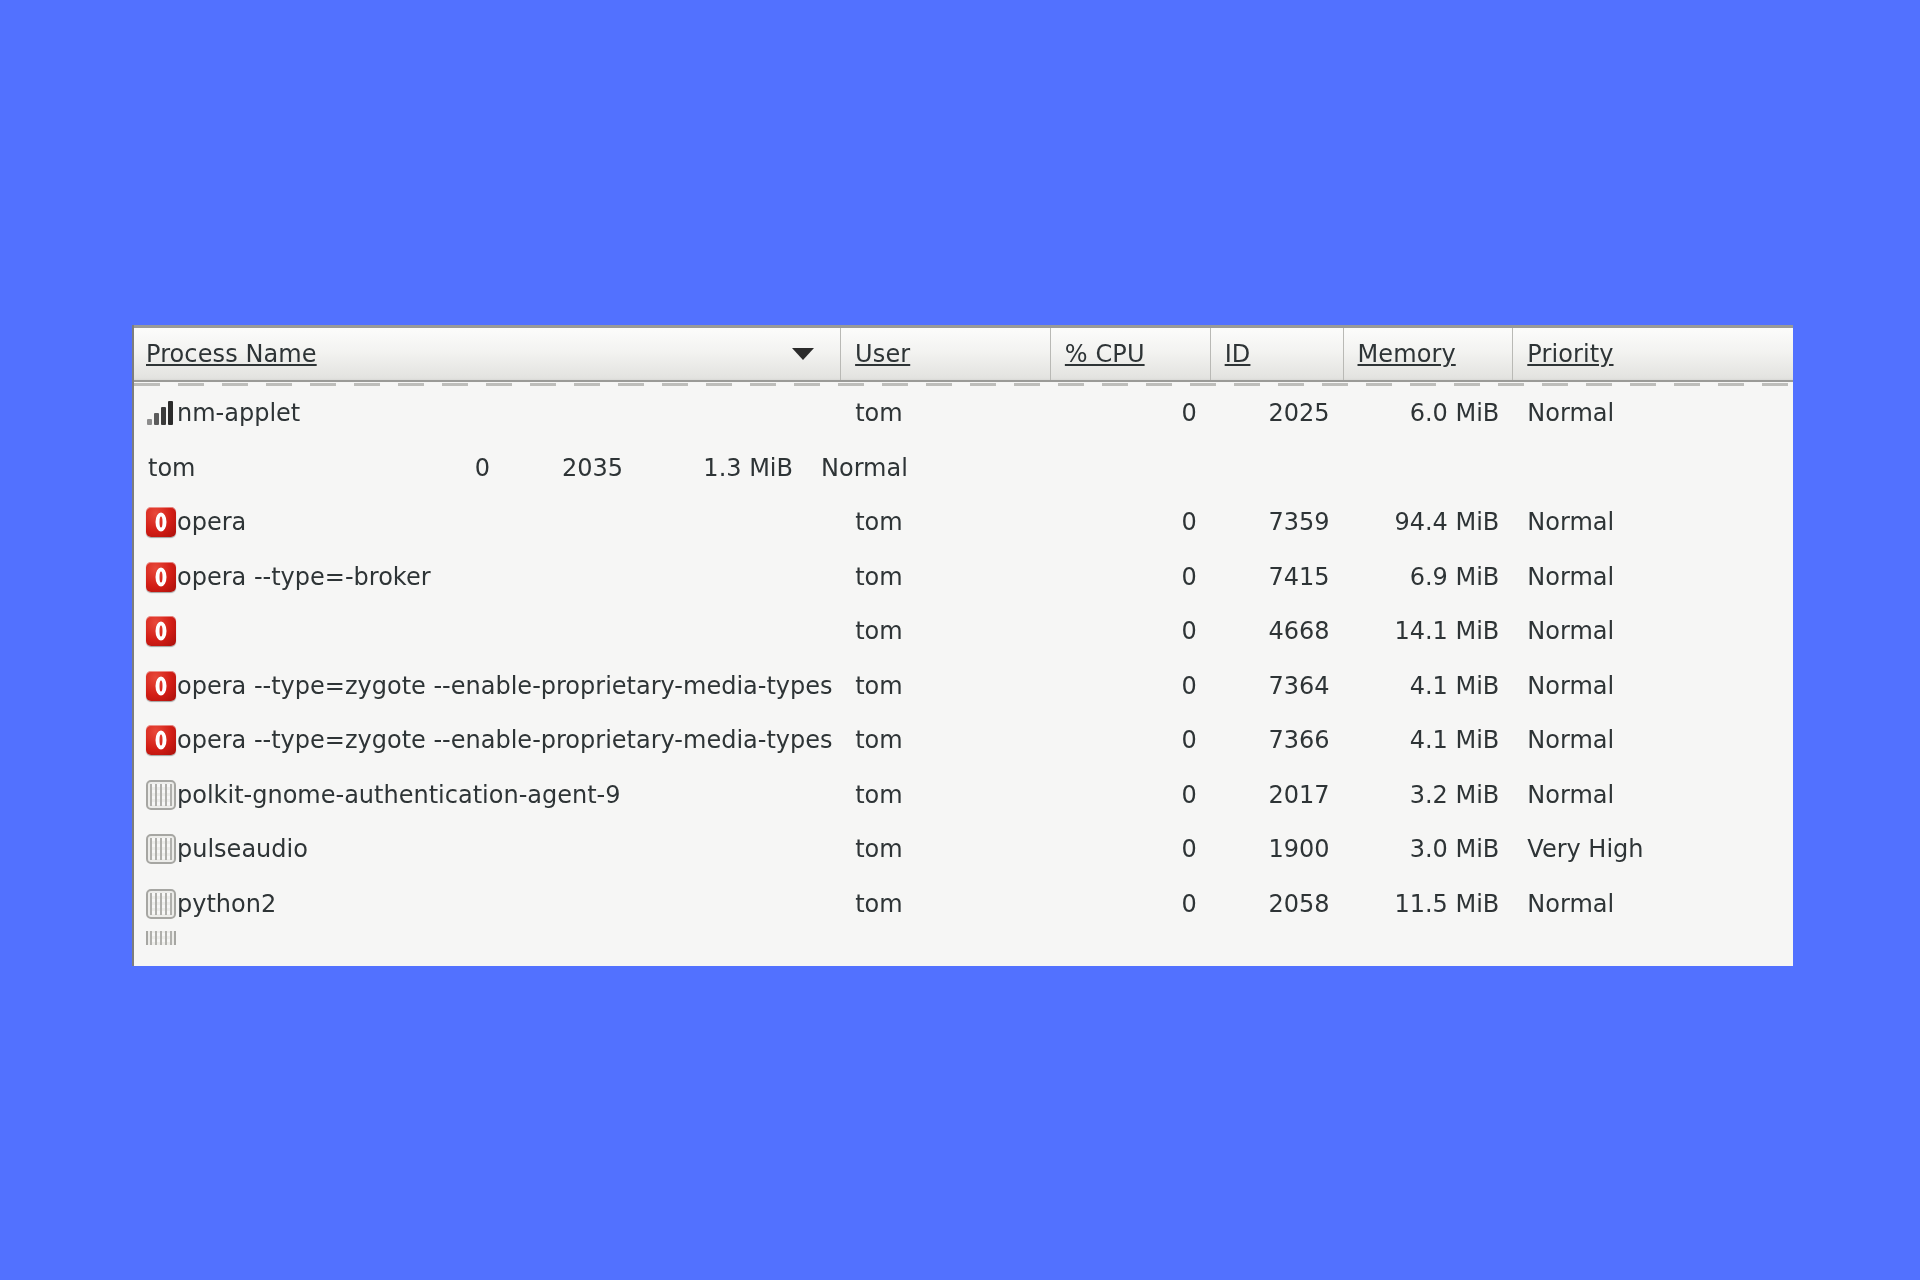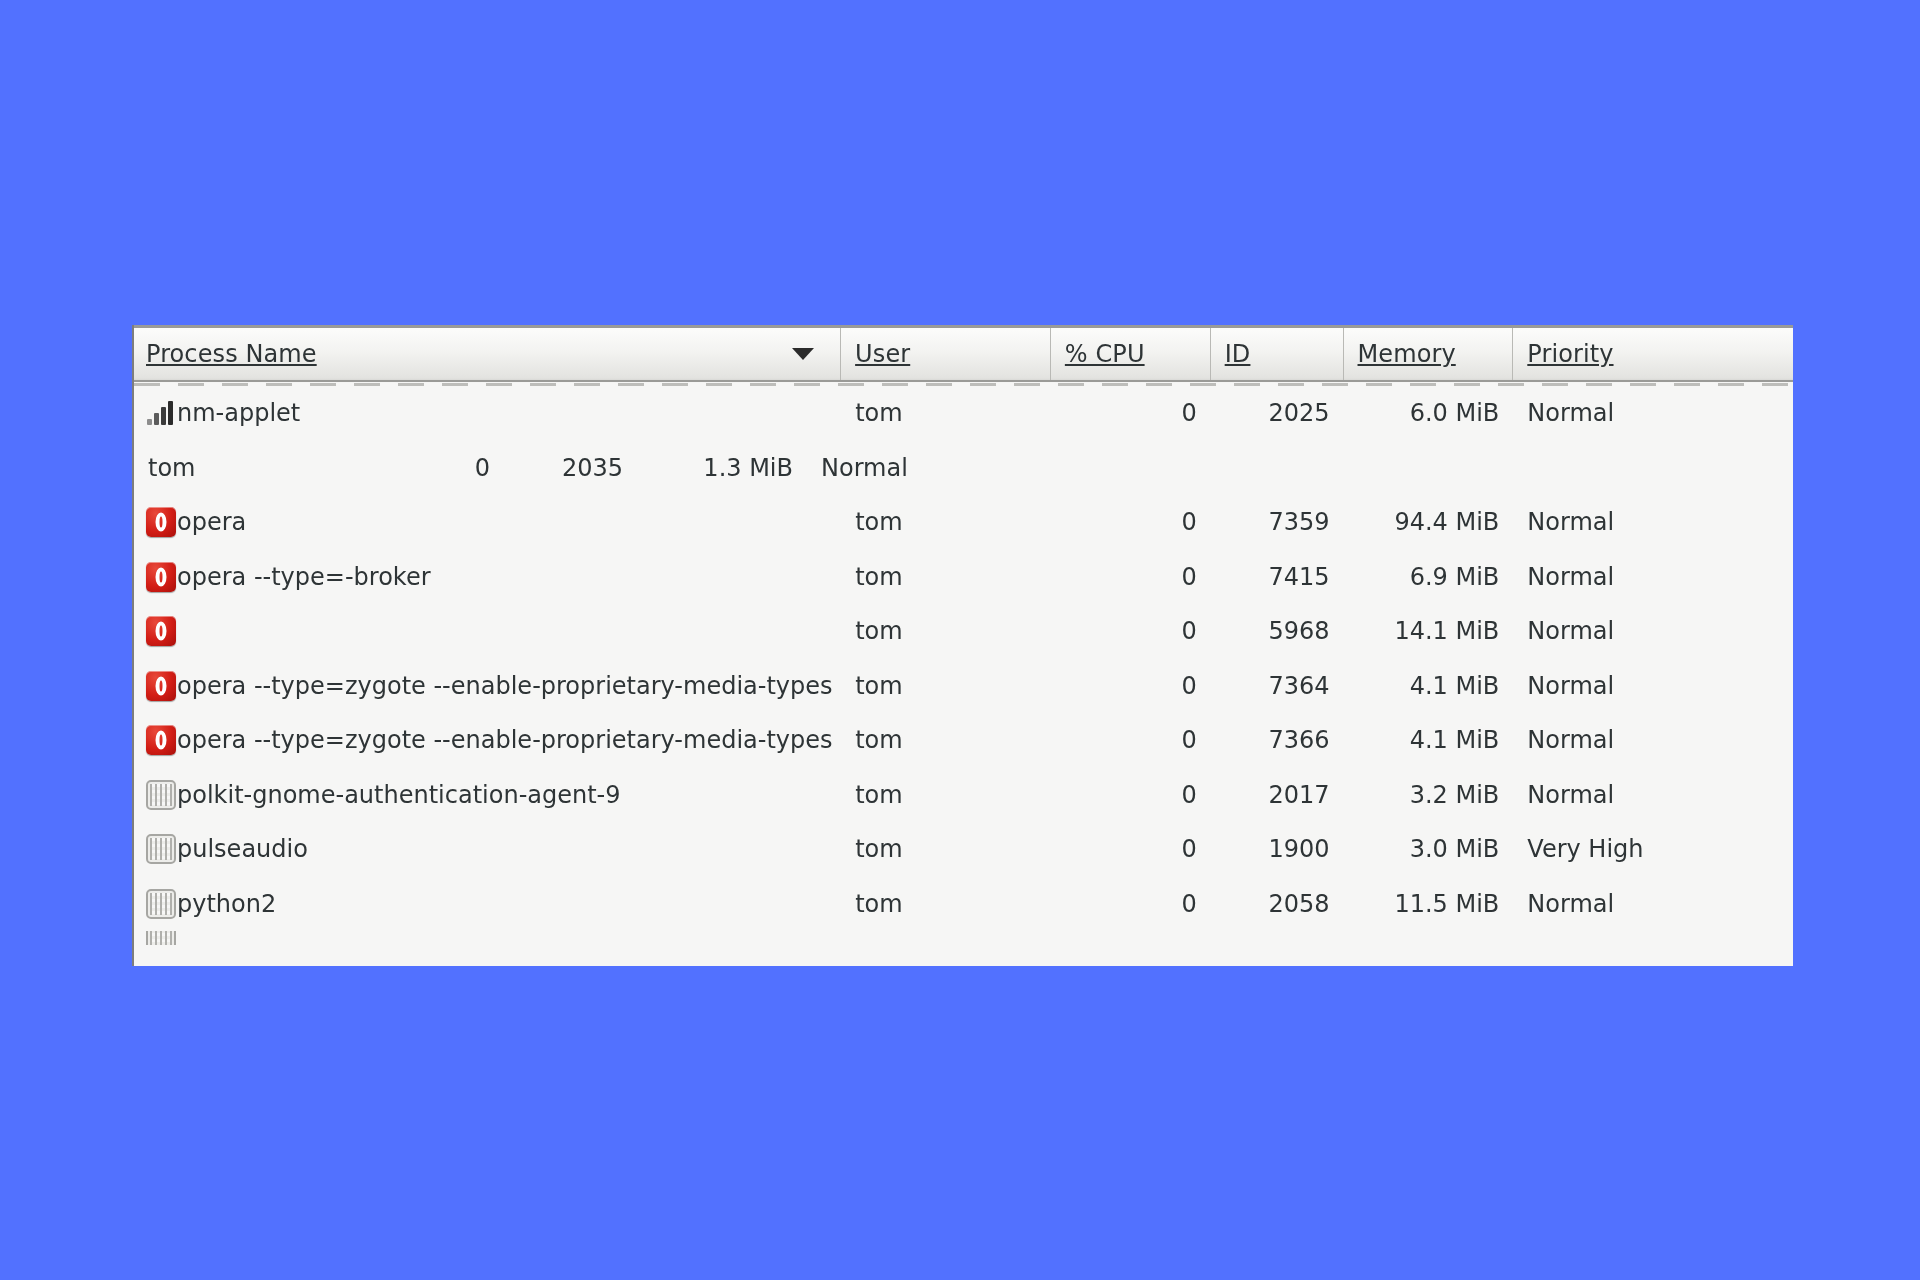--- a/index.html
+++ b/index.html
@@ -286,21 +286,21 @@
         <div class="cell c-name">
           <span class="icon icon-opera"></span>
         </div>
         <div class="cell left c-user">
           <span>tom</span>
         </div>
         <div class="cell num c-cpu">
           <span>0</span>
         </div>
         <div class="cell num c-id">
-          <span>5968</span>
+          <span>4668</span>
         </div>
         <div class="cell num c-mem">
           <span>14.1 MiB</span>
         </div>
         <div class="cell left c-prio">
           <span>Normal</span>
         </div>
       </div>
       <div class="row">
         <div class="cell c-name">

